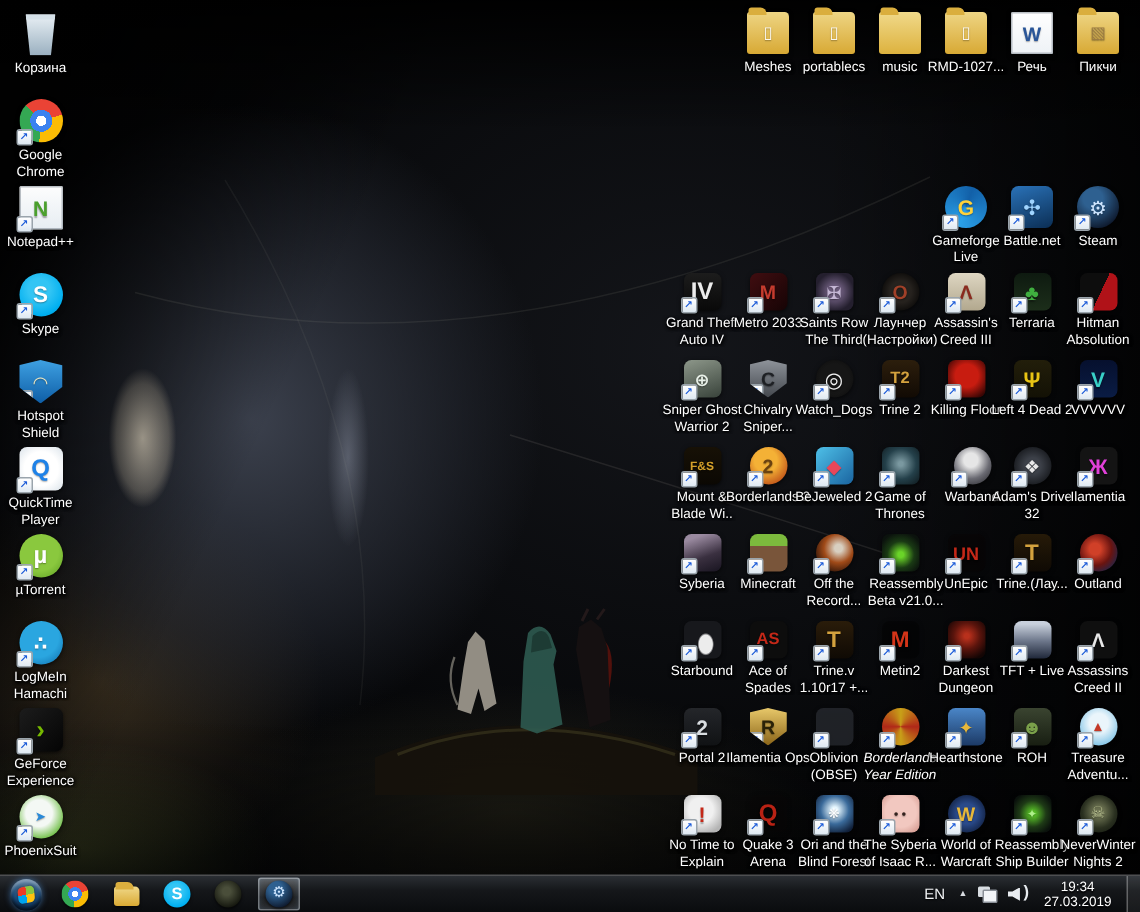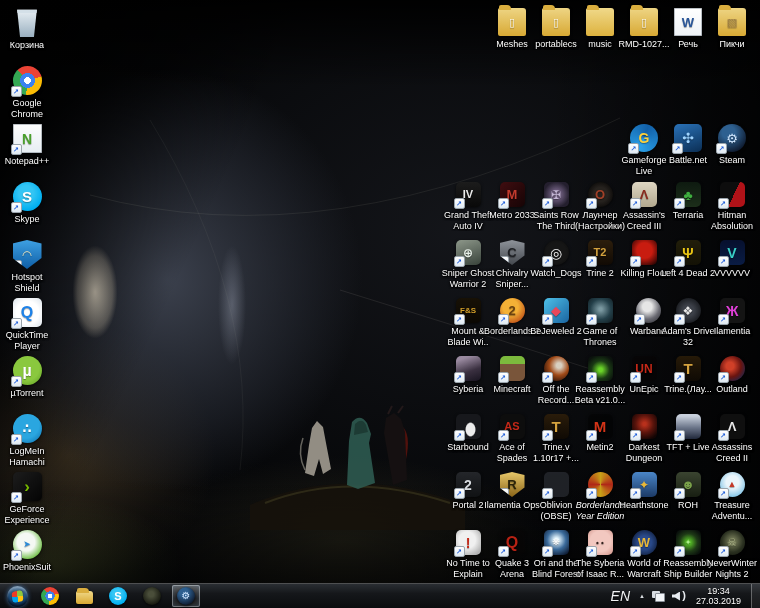--- a/index.html
+++ b/index.html
@@ -81,21 +81,21 @@
   .tb-btn.active{
     background:linear-gradient(180deg,rgba(255,255,255,.26),rgba(255,255,255,.07) 60%,rgba(255,255,255,.12));
     box-shadow:0 0 0 1px rgba(255,255,255,.32) inset, 0 0 5px rgba(140,190,240,.25) inset;
   }
   .tb-icon{
     width:18px;height:18px;display:flex;align-items:center;justify-content:center;
     font-weight:bold;line-height:1;position:relative;
     filter:drop-shadow(0 1px 1px rgba(0,0,0,.7));
   }
   #tray{margin-left:auto;display:flex;align-items:center;gap:7px;height:100%;}
-  #lang-indicator{font-size:14px;color:#f0f2f4;text-shadow:0 1px 1px #000;padding:0 2px;font-style:italic;}
+  #lang-indicator{font-size:10px;color:#f0f2f4;text-shadow:0 1px 1px #000;padding:0 2px;}
   #tray-expand{font-size:6px;color:#d8dce0;}
   .tray-net{position:relative;width:13px;height:11px;}
   .tray-net::before{content:"";position:absolute;left:0;top:0;width:8px;height:7px;background:#d8dde2;border-radius:1px;}
   .tray-net::after{content:"";position:absolute;right:0;bottom:0;width:8px;height:7px;background:#f2f5f8;border:1px solid #8a9098;border-radius:1px;}
   .tray-vol{position:relative;width:14px;height:11px;}
   .tray-vol::before{content:"";position:absolute;left:0;top:1px;width:8px;height:9px;background:#e8ecf0;
     clip-path:polygon(0 32%,38% 32%,100% 0,100% 100%,38% 68%,0 68%);}
   .tray-vol::after{content:")";position:absolute;right:0;top:-2px;color:#e8ecf0;font-size:11px;font-weight:bold;}
   #clock{font-size:9px;line-height:10px;color:#fff;text-align:center;text-shadow:0 1px 1px #000;padding:0 3px;}
   #show-desktop{width:8px;height:100%;background:rgba(255,255,255,.06);border-left:1px solid rgba(255,255,255,.3);}
@@ -196,21 +196,21 @@
     </div>
     <div class="dicon" style="left: 659px; top: 124px;">
       <div class="dicon-img shape-rounded shortcut" style="height: 28px; width: 28px; background: linear-gradient(160deg, rgb(42, 114, 184), rgb(11, 46, 84)); color: rgb(159, 212, 255); font-size: 14px;">✣</div>
       <div class="dicon-label">Battle.net</div>
     </div>
     <div class="dicon" style="left: 703px; top: 124px;">
       <div class="dicon-img shape-circle shortcut" style="height: 28px; width: 28px; background: radial-gradient(circle at 38% 30%, rgb(46, 96, 144) 25%, rgb(14, 26, 46) 78%); color: rgb(207, 230, 255); font-size: 13px;">⚙</div>
       <div class="dicon-label">Steam</div>
     </div>
     <div class="dicon" style="left: 439px; top: 182px;">
-      <div class="dicon-img shape-rounded shortcut" style="height: 25px; width: 25px; background: linear-gradient(rgb(28, 28, 28), rgb(9, 9, 9)); color: rgb(236, 236, 236); font-size: 11px;">IV</div>
+      <div class="dicon-img shape-rounded shortcut" style="height: 25px; width: 25px; background: linear-gradient(rgb(28, 28, 28), rgb(9, 9, 9)); color: rgb(236, 236, 236); font-size: 16px;">IV</div>
       <div class="dicon-label">Grand Theft Auto IV</div>
     </div>
     <div class="dicon" style="left: 483px; top: 182px;">
       <div class="dicon-img shape-rounded shortcut" style="height: 25px; width: 25px; background: linear-gradient(135deg, rgb(64, 13, 16), rgb(22, 4, 5)); color: rgb(196, 59, 46); font-size: 13px;">M</div>
       <div class="dicon-label">Metro 2033</div>
     </div>
     <div class="dicon" style="left: 527px; top: 182px;">
       <div class="dicon-img shape-rounded shortcut" style="height: 25px; width: 25px; background: radial-gradient(circle, rgb(106, 90, 122) 25%, rgb(36, 31, 46) 72%); color: rgb(196, 182, 212); font-size: 12px;">✠</div>
       <div class="dicon-label">Saints Row The Third</div>
     </div>
@@ -291,21 +291,21 @@
       <div class="dicon-label">Syberia</div>
     </div>
     <div class="dicon" style="left: 483px; top: 356px;">
       <div class="dicon-img shape-rounded shortcut" style="height: 25px; width: 25px; background: linear-gradient(rgb(124, 186, 61) 0px, rgb(124, 186, 61) 32%, rgb(121, 85, 58) 32%); font-size: 12px;"></div>
       <div class="dicon-label">Minecraft</div>
     </div>
     <div class="dicon" style="left: 527px; top: 356px;">
       <div class="dicon-img shape-circle shortcut" style="height: 25px; width: 25px; background: radial-gradient(circle at 60% 38%, rgb(216, 207, 192) 12%, rgb(160, 74, 24) 45%, rgb(42, 18, 8) 82%); font-size: 12px;"></div>
       <div class="dicon-label">Off the Record...</div>
     </div>
-    <div class="dicon" style="left: 571px; top: 356px;">
+    <div class="dicon" style="left: 571px; top: 356px; text-align: right;">
       <div class="dicon-img shape-rounded shortcut" style="height: 25px; width: 25px; background: radial-gradient(circle at 50% 55%, rgb(106, 212, 40) 10%, rgb(26, 58, 20) 48%, rgb(11, 18, 13) 80%); font-size: 12px;"></div>
       <div class="dicon-label">Reassembly Beta v21.0...</div>
     </div>
     <div class="dicon" style="left: 615px; top: 356px;">
       <div class="dicon-img shape-rounded shortcut" style="height: 25px; width: 25px; background: rgba(10, 4, 4, 0.35); color: rgb(196, 40, 24); font-size: 12px;">UN</div>
       <div class="dicon-label">UnEpic</div>
     </div>
     <div class="dicon" style="left: 659px; top: 356px;">
       <div class="dicon-img shape-rounded shortcut" style="height: 25px; width: 25px; background: linear-gradient(rgb(38, 26, 8), rgb(15, 10, 4)); color: rgb(212, 162, 62); font-size: 15px;">T</div>
       <div class="dicon-label">Trine.(Лау...</div>

